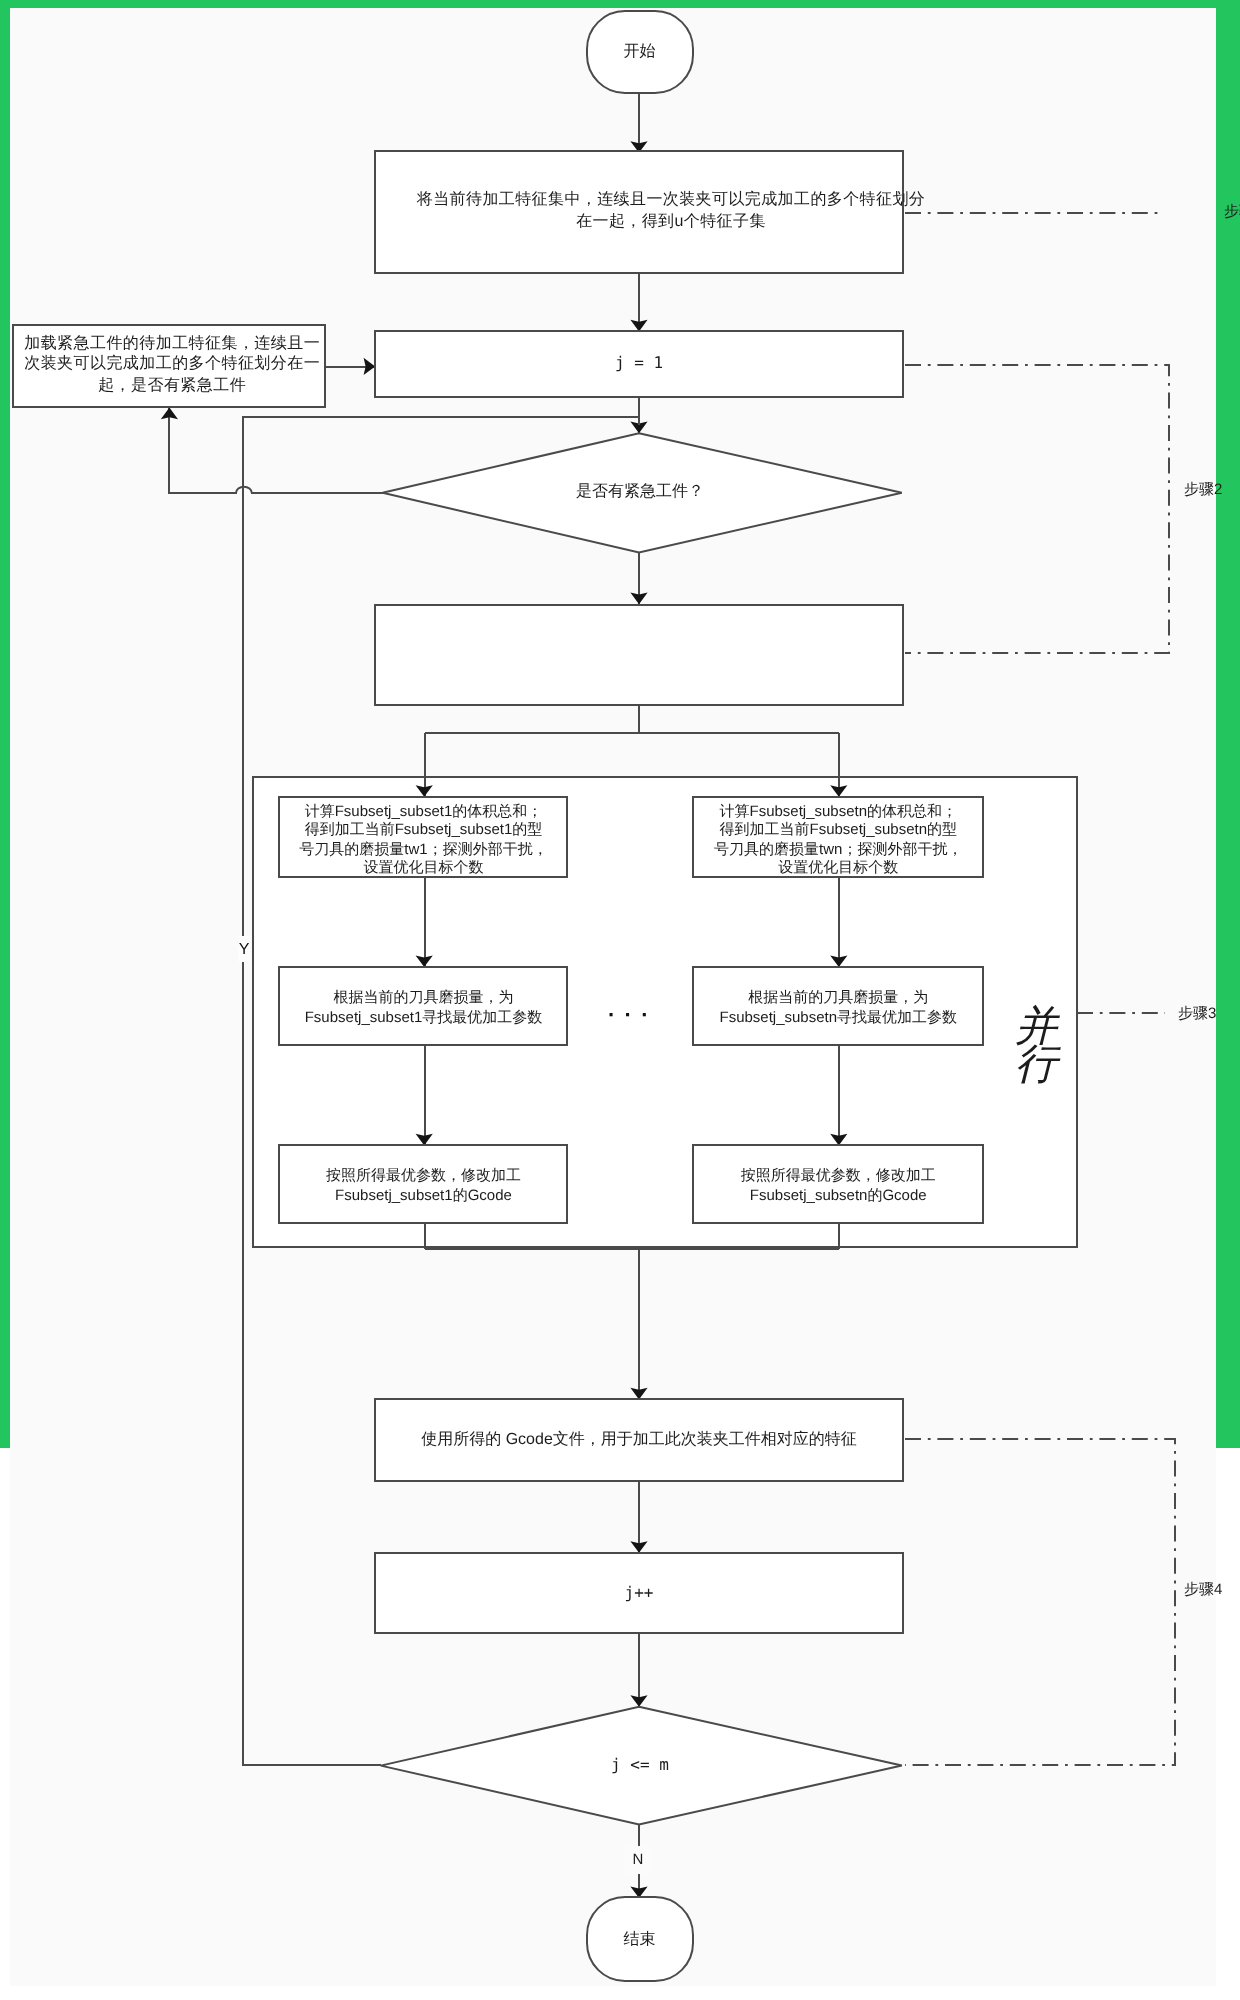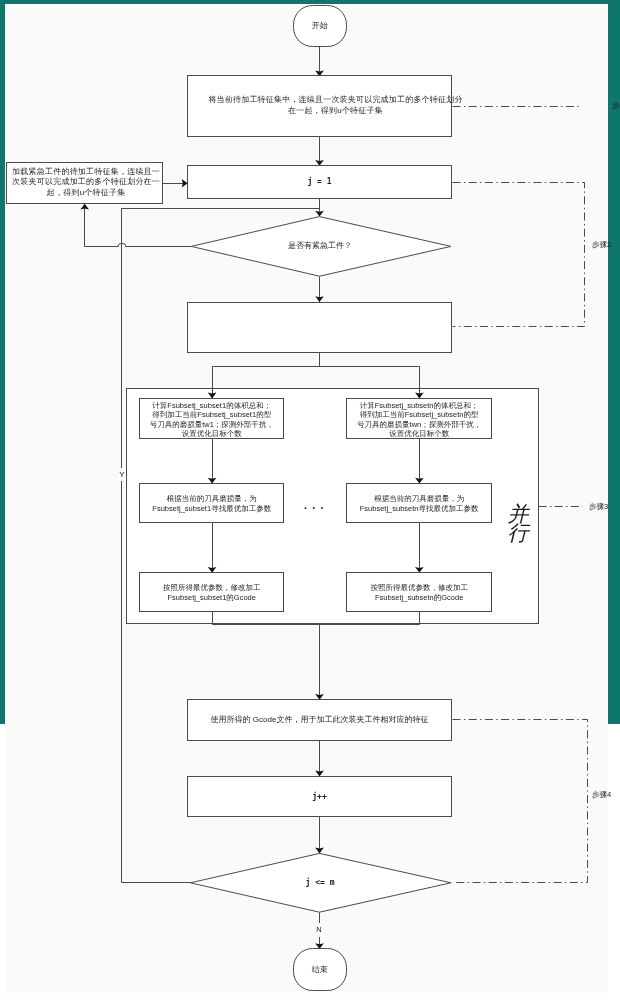--- a/index.html
+++ b/index.html
@@ -1,25 +1,25 @@
 <!DOCTYPE html>
 <html><head>
 <meta charset="utf-8">
 <style>
   html,body{margin:0;padding:0;}
   body{width:620px;height:1000px;background:#ffffff;overflow:hidden;
        font-family:"Liberation Sans",sans-serif;
        -webkit-font-smoothing:antialiased;}
-  #stage{position:relative;width:620px;height:724px;background:#0f766e;}
+  #stage{position:relative;width:620px;height:724px;background:#22c55e;}
   #page{position:absolute;left:5px;top:4px;width:603px;height:989px;background:#fafafa;}
   svg#wires{position:absolute;left:0;top:0;width:620px;height:1000px;overflow:visible;}
   .lbl{position:absolute;color:#1c1c1c;text-align:center;white-space:pre-line;
        display:flex;align-items:center;justify-content:center;
        font-family:"Liberation Sans",sans-serif;}
-  .mono{font-family:"DejaVu Sans Mono",monospace;font-weight:bold;}
+  .mono{font-family:"DejaVu Sans Mono",monospace;}
 </style>
 </head>
 <body>
 
 <div id="stage">
 <div id="page"></div>
 <svg id="wires" viewBox="0 0 620 1000">
 <rect x="293.5" y="5.5" width="53.0" height="41.0" rx="19" fill="#ffffff" stroke="#4a4a4a" stroke-width="1.0"></rect>
 <path d="M 319.5 46.5 L 319.5 76.5" fill="none" stroke="#4a4a4a" stroke-width="1.0"></path>
 <polygon points="315.2,70.60000000000001 319.5,71.60000000000001 323.8,70.60000000000001 319.5,76.4" fill="#141414" stroke="none"></polygon>
@@ -75,21 +75,21 @@
 <path d="M 452.5 106.5 L 580.5 106.5" fill="none" stroke="#4a4a4a" stroke-width="1.0" stroke-dasharray="8,3.4,1.4,3.4"></path>
 <path d="M 452.5 182.5 L 584.5 182.5 L 584.5 326.5 L 452.5 326.5" fill="none" stroke="#4a4a4a" stroke-width="1.0" stroke-dasharray="8,3.4,1.4,3.4"></path>
 <path d="M 538.5 506.5 L 582.5 506.5" fill="none" stroke="#4a4a4a" stroke-width="1.0" stroke-dasharray="8,3.4,1.4,3.4"></path>
 <path d="M 452.5 719.5 L 587.5 719.5 L 587.5 882.5 L 452.5 882.5" fill="none" stroke="#4a4a4a" stroke-width="1.0" stroke-dasharray="8,3.4,1.4,3.4"></path>
 </svg>
 <div class="lbl" style="left:293.5px;top:5.3px;width:52.5px;height:41.0px;font-size:8.0px;line-height:11px;letter-spacing:0.0px;">开始</div>
 <div class="lbl" style="left:187.6px;top:94.0px;width:263.79999999999995px;height:22.0px;font-size:8.0px;line-height:11.0px;letter-spacing:0.2px;margin-left:16px;">将当前待加工特征集中，连续且一次装夹可以完成加工的多个特征划分
 在一起，得到u个特征子集</div>
 <div class="lbl" style="left:8.2px;top:166.5px;width:155.8px;height:32.0px;font-size:8.0px;line-height:10.6px;letter-spacing:0.22px;">加载紧急工件的待加工特征集，连续且一
 次装夹可以完成加工的多个特征划分在一
-起，得到u个特征子集</div>
+起，是否有紧急工件</div>
 <div class="lbl mono" style="left:187.6px;top:165.7px;width:263.79999999999995px;height:32.7px;font-size:8.0px;line-height:10px;letter-spacing:0.0px;">j = 1</div>
 <div class="lbl" style="left:240px;top:239px;width:160px;height:14px;font-size:8.0px;line-height:10px;letter-spacing:0.0px;">是否有紧急工件？</div>
 <div class="lbl" style="left:139.8px;top:401.0px;width:143.9px;height:37.4px;font-size:7.5px;line-height:9.35px;letter-spacing:0.0px;">计算Fsubsetj_subset1的体积总和；
 得到加工当前Fsubsetj_subset1的型
 号刀具的磨损量tw1；探测外部干扰，
 设置优化目标个数</div>
 <div class="lbl" style="left:139.8px;top:494.0px;width:143.9px;height:20.0px;font-size:7.5px;line-height:10.0px;letter-spacing:0.0px;">根据当前的刀具磨损量，为
 Fsubsetj_subset1寻找最优加工参数</div>
 <div class="lbl" style="left:139.8px;top:583.0px;width:143.9px;height:20.0px;font-size:7.5px;line-height:10.0px;letter-spacing:0.0px;">按照所得最优参数，修改加工
 Fsubsetj_subset1的Gcode</div>

